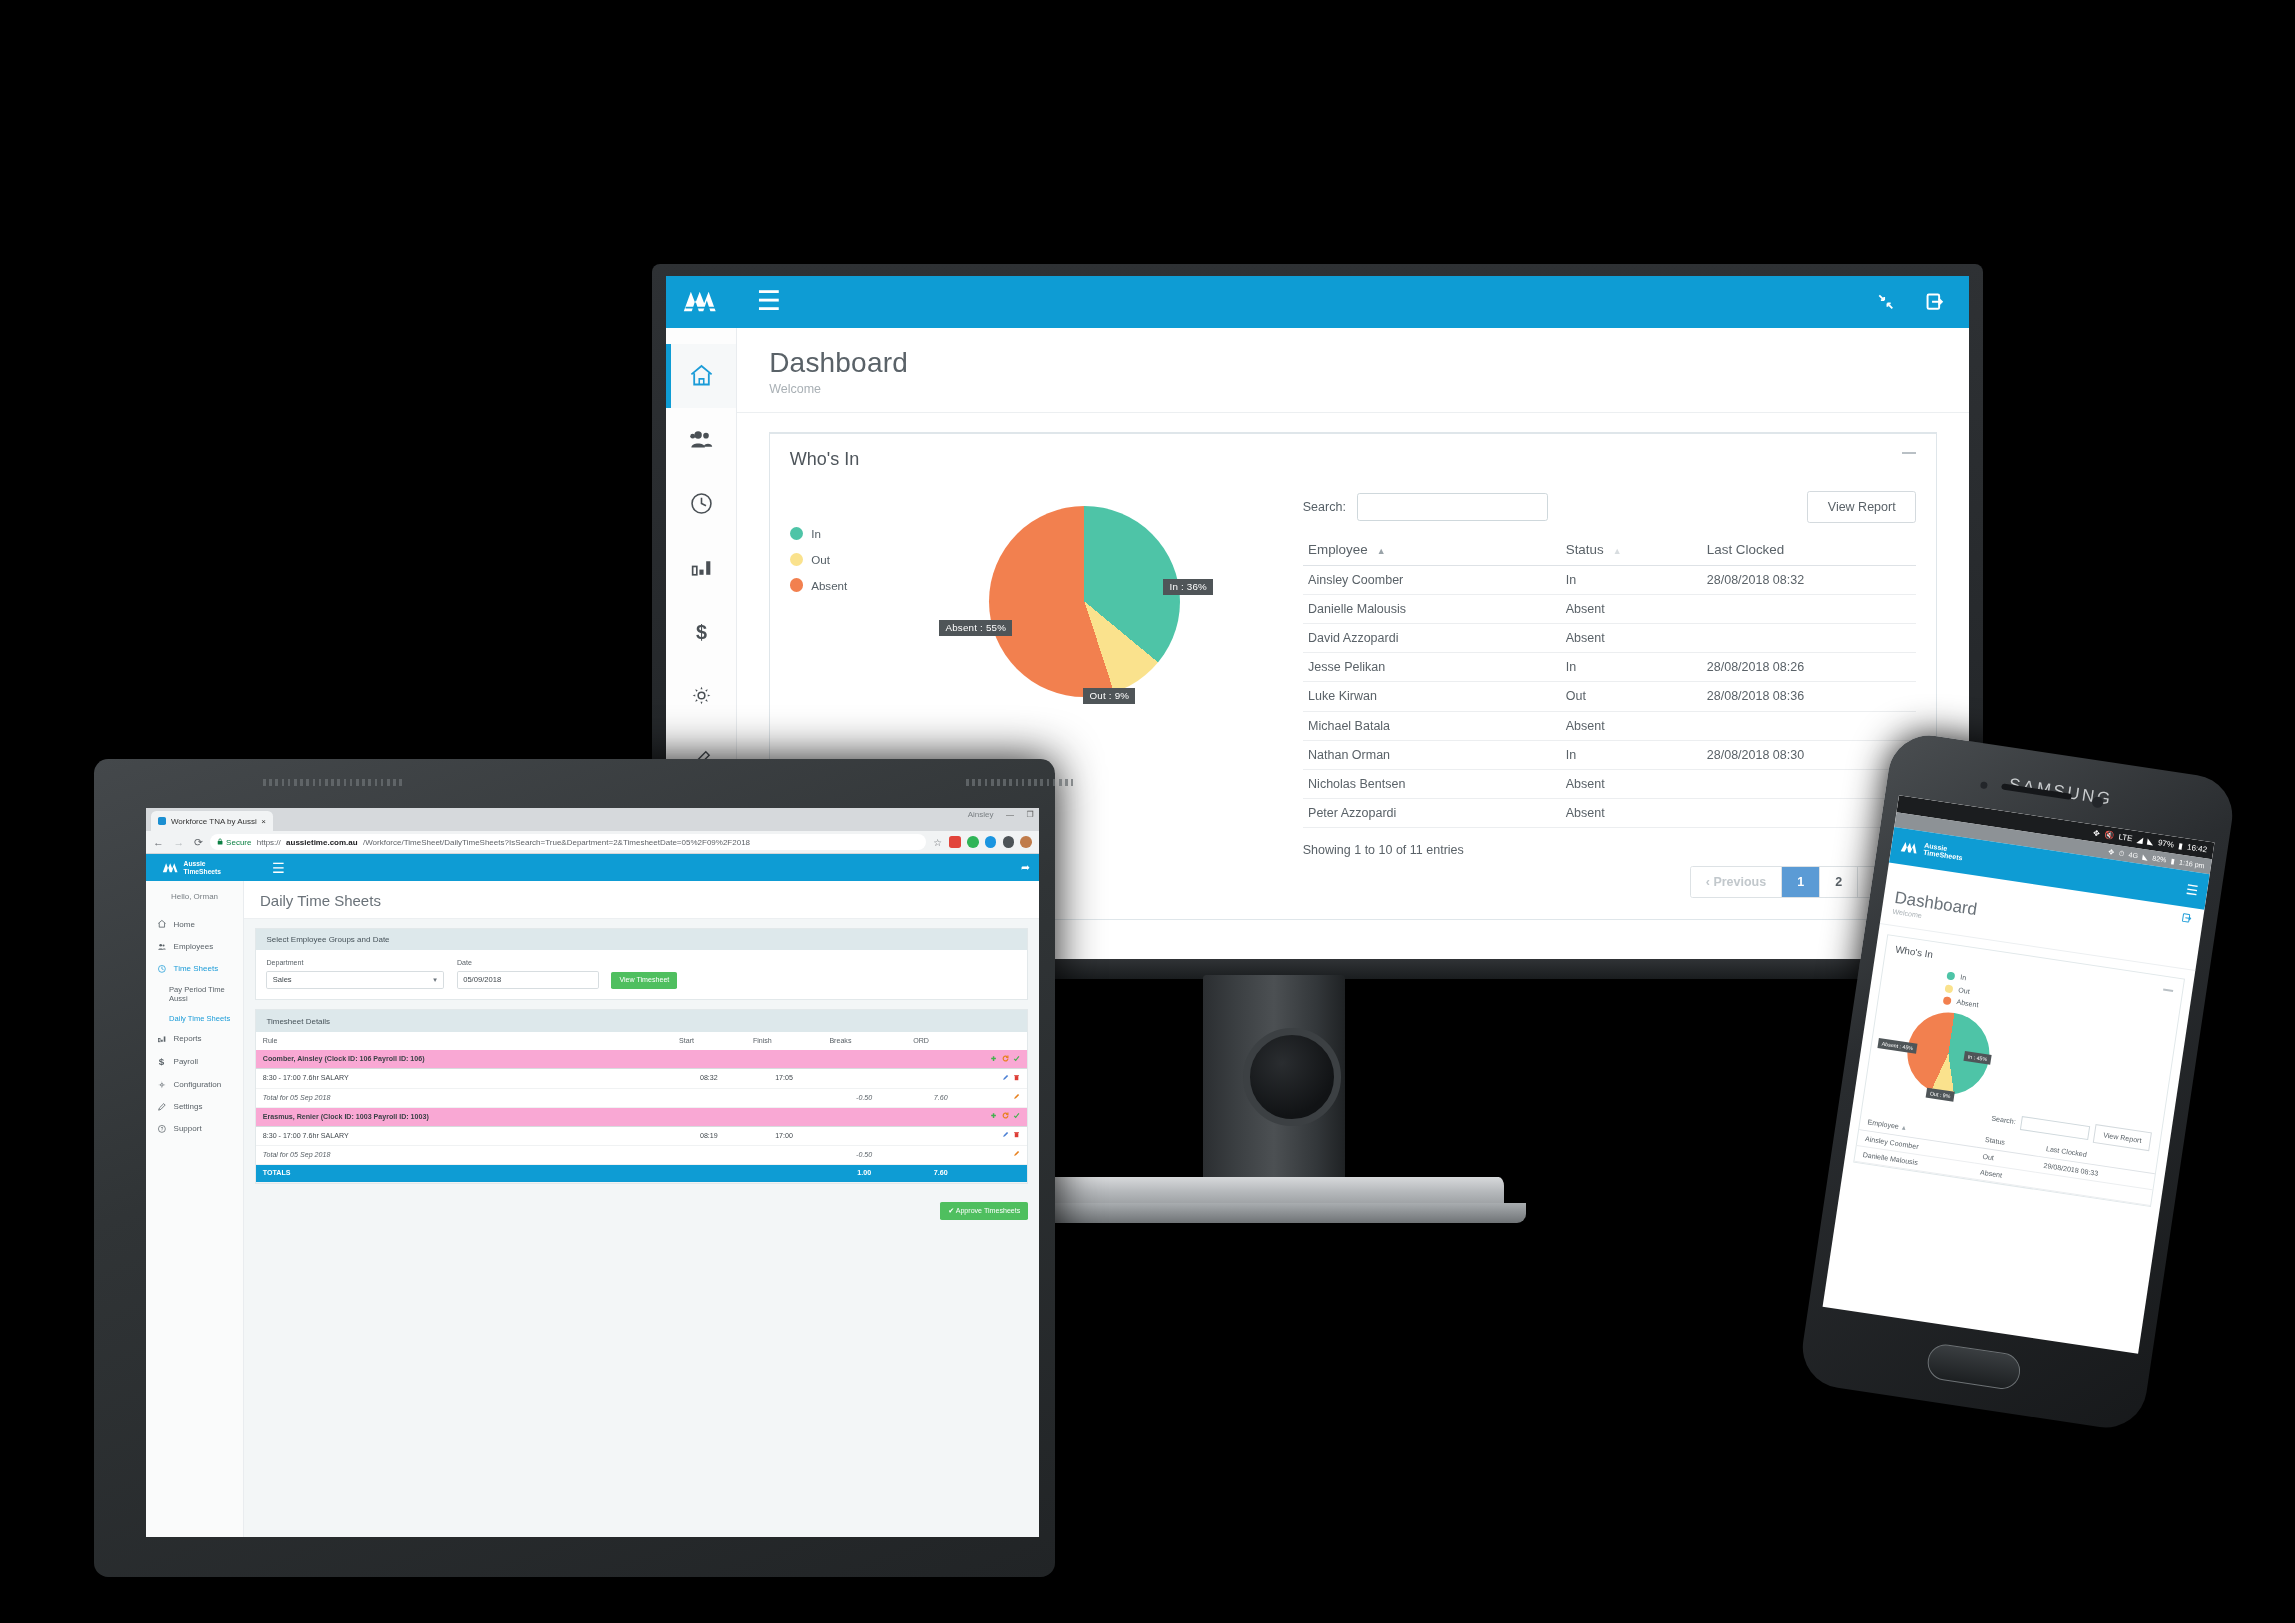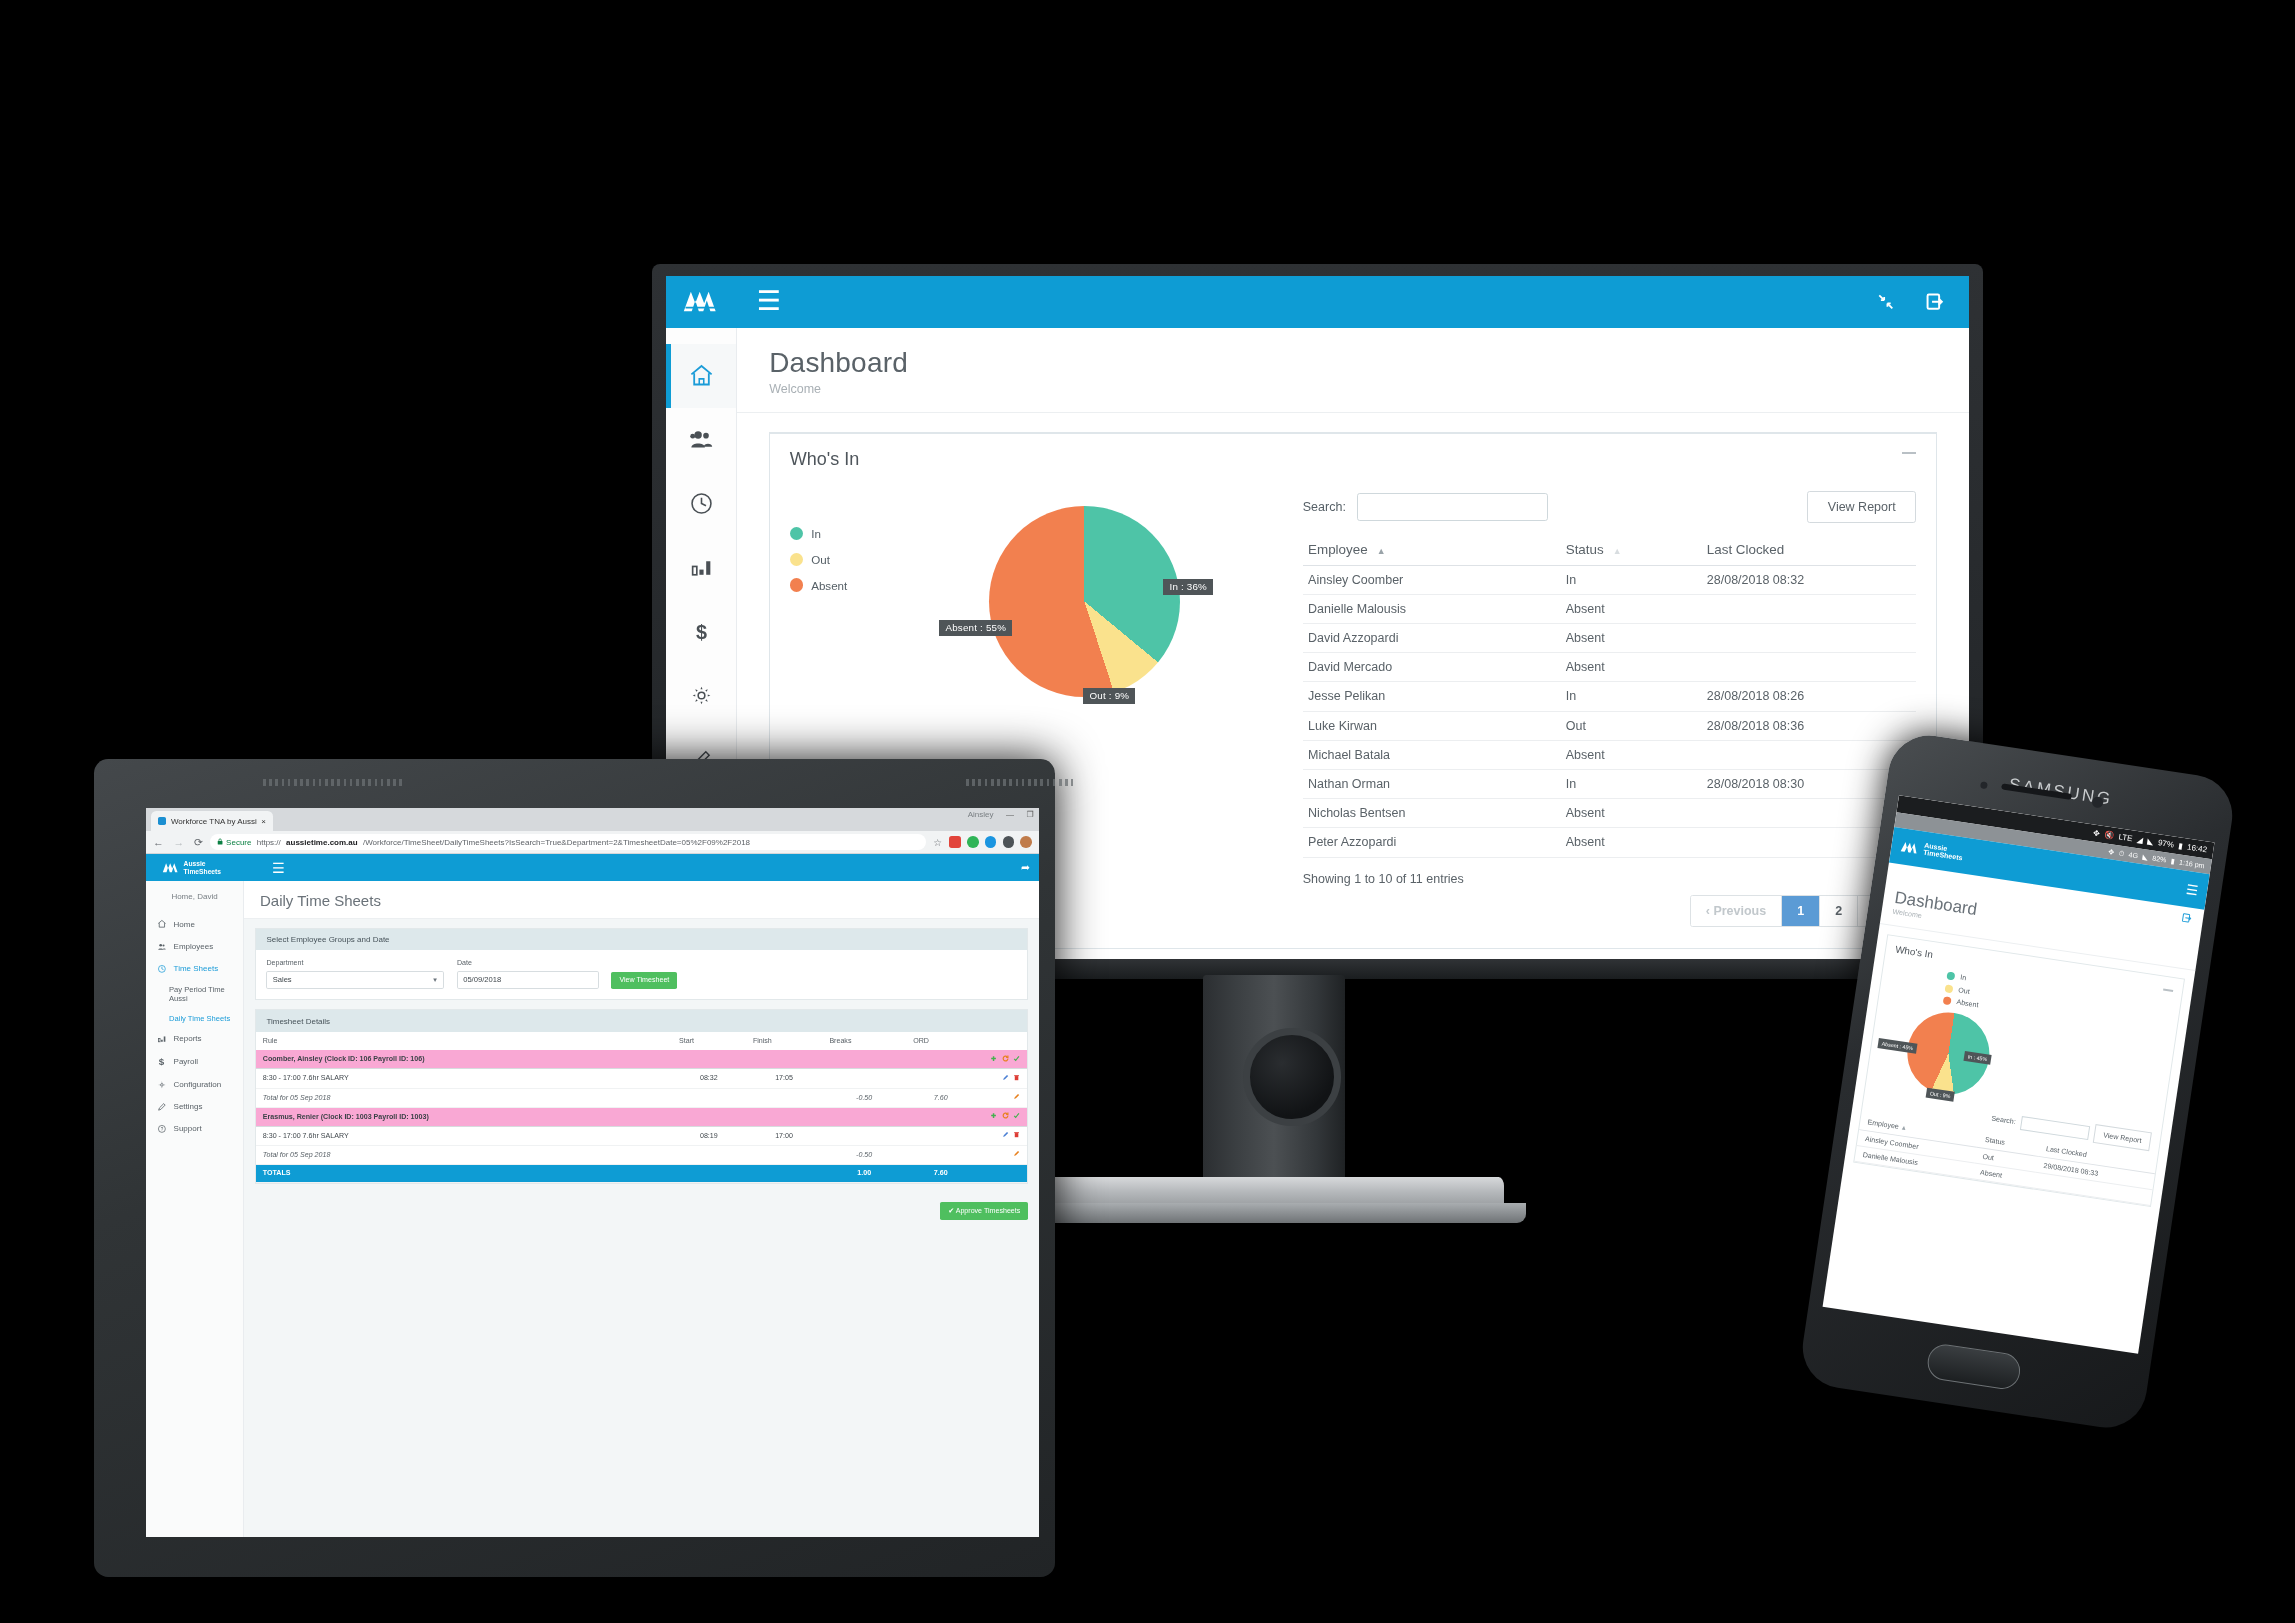--- a/index.html
+++ b/index.html
@@ -369,25 +369,20 @@
                           <td>In</td>
                           <td>28/08/2018 08:32</td>
                         </tr>
                         <tr>
                           <td>Danielle Malousis</td>
                           <td>Absent</td>
                           <td></td>
                         </tr>
                         <tr>
                           <td>David Azzopardi</td>
-                          <td>Absent</td>
-                          <td></td>
-                        </tr>
-                        <tr>
-                          <td>David Mercado</td>
                           <td>Absent</td>
                           <td></td>
                         </tr>
                         <tr>
                           <td>Jesse Pelikan</td>
                           <td>In</td>
                           <td>28/08/2018 08:26</td>
                         </tr>
                         <tr>
                           <td>Luke Kirwan</td>
@@ -500,21 +495,21 @@
             <span style="display:block;font-size:6.7px;font-weight:bold;">Aussie</span>
             <span style="display:block;font-size:6.7px;font-weight:bold;">TimeSheets</span>
           </span>
         </div>
         <div class="lp-hamb">☰</div>
         <div class="lp-expand">➦</div>
       </div>
 
       <div class="lp-body">
         <div class="lp-side">
-          <div class="lp-hello">Home, David</div>
+          <div class="lp-hello">Hello, Orman</div>
 
           <div class="lp-nav">
             <span class="ni">
               <svg width="9.8" height="9.8" viewBox="0 0 24 24">
                   <path d="M3 11 L12 3.5 L21 11 M5.5 10 L5.5 20 L18.5 20 L18.5 10" fill="none" stroke="#5a6268" stroke-width="2"></path>
                 </svg>
             </span>
             <span>Home</span>
           </div>
           <div class="lp-nav">

